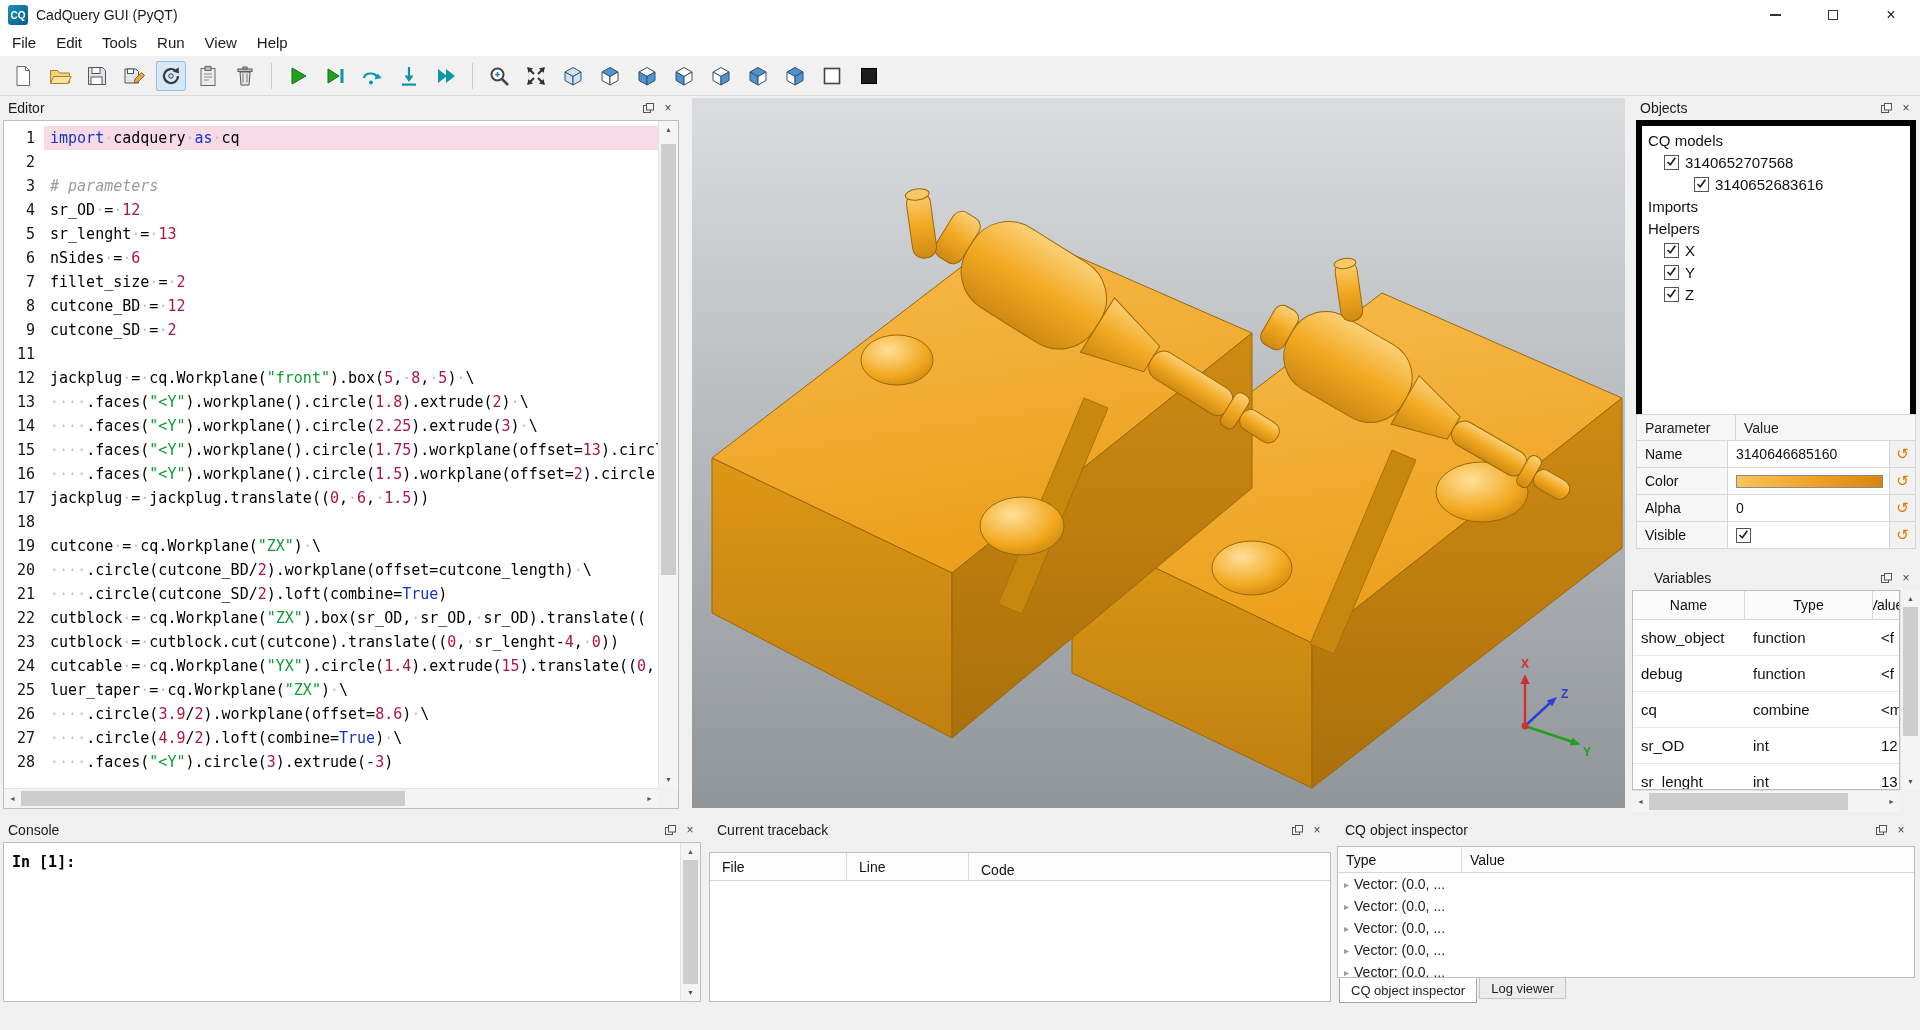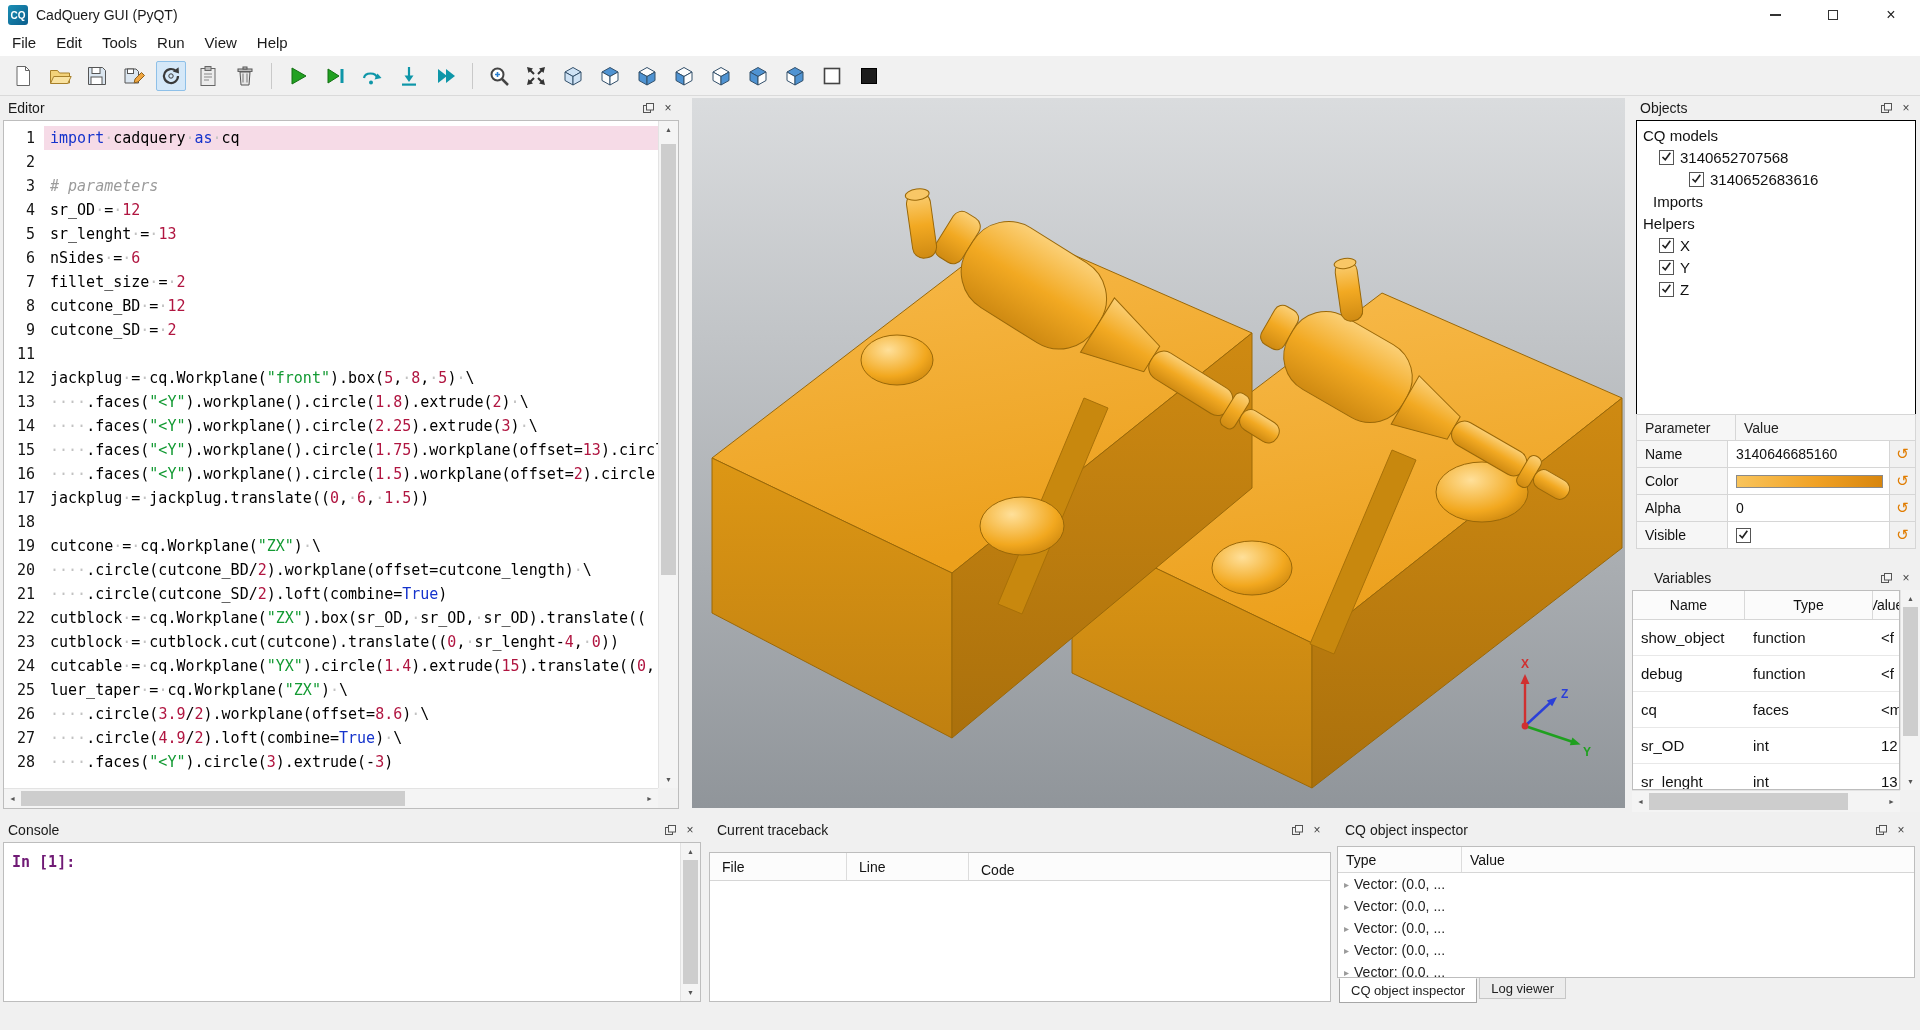--- a/index.html
+++ b/index.html
@@ -54,21 +54,21 @@
   .editor-vscroll{position:absolute;right:0;top:0;bottom:20px;width:20px;}
   .editor-hscroll{position:absolute;left:0;right:20px;bottom:0;height:20px;}
   .scroll-corner{position:absolute;right:0;bottom:0;width:20px;height:20px;background:#f1f1f1;}
 
   
   .viewport{position:absolute;left:692px;top:98px;width:933px;height:710px;}
   .viewport svg{display:block;width:100%;height:100%;}
 
   
   .objects-dock{left:1632px;top:96px;width:288px;height:466px;}
-  .tree-box{position:absolute;left:4px;right:4px;top:24px;height:331px;background:#fff;border:1px solid #000000;padding-top:3px;}
+  .tree-box{position:absolute;left:4px;right:4px;top:24px;height:331px;background:#fff;border:6px solid #000000;padding-top:3px;}
   .tree-item{height:22px;display:flex;align-items:center;font-size:15px;color:#111;}
   .checkbox{width:15px;height:15px;border:1px solid #555;background:#fff;margin-right:6px;display:inline-flex;align-items:center;justify-content:center;flex:0 0 15px;}
   .props-table{position:absolute;left:4px;right:4px;top:318px;}
   .phead{display:flex;}
   .ph{height:27px;line-height:26px;background:#f6f6f6;border:1px solid #d6d6d6;font-size:14px;padding-left:8px;color:#222;}
   .ph-param{width:100px;}
   .ph-value{flex:1;border-left:none;}
   .prow{display:flex;height:27px;}
   .pcell-param{width:92px;background:#f6f6f6;border:1px solid #d6d6d6;border-top:none;font-size:14px;padding-left:8px;line-height:26px;}
   .pcell-value{flex:1;background:#fff;border:1px solid #d6d6d6;border-top:none;border-left:none;display:flex;align-items:center;padding-left:8px;font-size:14px;overflow:hidden;}
@@ -84,21 +84,21 @@
   .vrow{display:flex;height:36px;border-bottom:1px solid #e8e8e8;}
   .vcell{display:flex;align-items:center;padding-left:8px;font-size:15px;overflow:hidden;white-space:nowrap;}
   .vcol0{width:112px;flex:0 0 112px;} .vcol1{width:128px;flex:0 0 128px;} .vcol2{flex:1;}
   .var-vscroll{position:absolute;right:0;top:24px;bottom:22px;width:20px;}
   .var-hscroll{position:absolute;left:0;right:20px;bottom:0;height:22px;}
   .var-corner{position:absolute;right:0;bottom:0;width:20px;height:22px;background:#f1f1f1;}
 
   
   .console-dock{left:0;top:818px;width:704px;height:186px;}
   .console-body{position:absolute;left:3px;right:3px;top:24px;bottom:2px;background:#fff;border:1px solid #bdbdbd;}
-  .console-prompt{font-family:"DejaVu Sans Mono",monospace;font-size:15px;font-weight:bold;color:#701a75;padding:10px 0 0 8px;}
+  .console-prompt{font-family:"DejaVu Sans Mono",monospace;font-size:15px;font-weight:bold;color:#000000;padding:10px 0 0 8px;}
   .console-vscroll{position:absolute;right:0;top:0;bottom:0;width:20px;}
 
   
   .traceback-dock{left:709px;top:818px;width:622px;height:186px;}
   .tb-table{position:absolute;left:0;right:0;top:34px;bottom:2px;background:#fff;border:1px solid #bdbdbd;}
   .tbhead{display:flex;height:28px;border-bottom:1px solid #d6d6d6;background:#fcfcfc;}
   .tbh{display:flex;align-items:center;padding-left:12px;font-size:14px;border-right:1px solid #dcdcdc;overflow:hidden;}
   .tbh0{width:137px;flex:0 0 137px;} .tbh1{width:122px;flex:0 0 122px;} .tbh2{flex:1;border-right:none;margin-top:7px;}
 
   
@@ -579,21 +579,21 @@
           <span class="tree-label">3140652707568</span>
         </div>
         <div class="tree-item" style="padding-left: 22px; margin-left: 30px;">
           <span class="checkbox">
             <svg width="11" height="10" viewBox="0 0 11 10">
               <path d="M1.5 5l2.8 2.8 5-7" fill="none" stroke="#222" stroke-width="1.7"></path>
             </svg>
           </span>
           <span class="tree-label">3140652683616</span>
         </div>
-        <div class="tree-item" style="padding-left: 16px;">
+        <div class="tree-item" style="padding-left: 6px;">
           <span class="tree-label">Imports</span>
         </div>
         <div class="tree-item" style="padding-left: 6px;">
           <span class="tree-label">Helpers</span>
         </div>
         <div class="tree-item" style="padding-left: 22px;">
           <span class="checkbox">
             <svg width="11" height="10" viewBox="0 0 11 10">
               <path d="M1.5 5l2.8 2.8 5-7" fill="none" stroke="#222" stroke-width="1.7"></path>
             </svg>
@@ -679,21 +679,21 @@
             <div class="vcell vcol1">function</div>
             <div class="vcell vcol2">&lt;f</div>
           </div>
           <div class="vrow">
             <div class="vcell vcol0">debug</div>
             <div class="vcell vcol1">function</div>
             <div class="vcell vcol2">&lt;f</div>
           </div>
           <div class="vrow">
             <div class="vcell vcol0">cq</div>
-            <div class="vcell vcol1">faces</div>
+            <div class="vcell vcol1">combine</div>
             <div class="vcell vcol2">&lt;m</div>
           </div>
           <div class="vrow">
             <div class="vcell vcol0">sr_OD</div>
             <div class="vcell vcol1">int</div>
             <div class="vcell vcol2">12</div>
           </div>
           <div class="vrow">
             <div class="vcell vcol0">sr_lenght</div>
             <div class="vcell vcol1">int</div>

